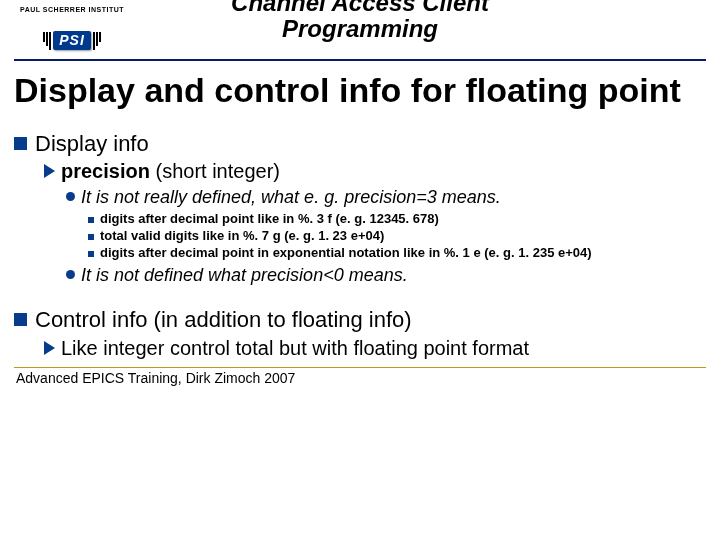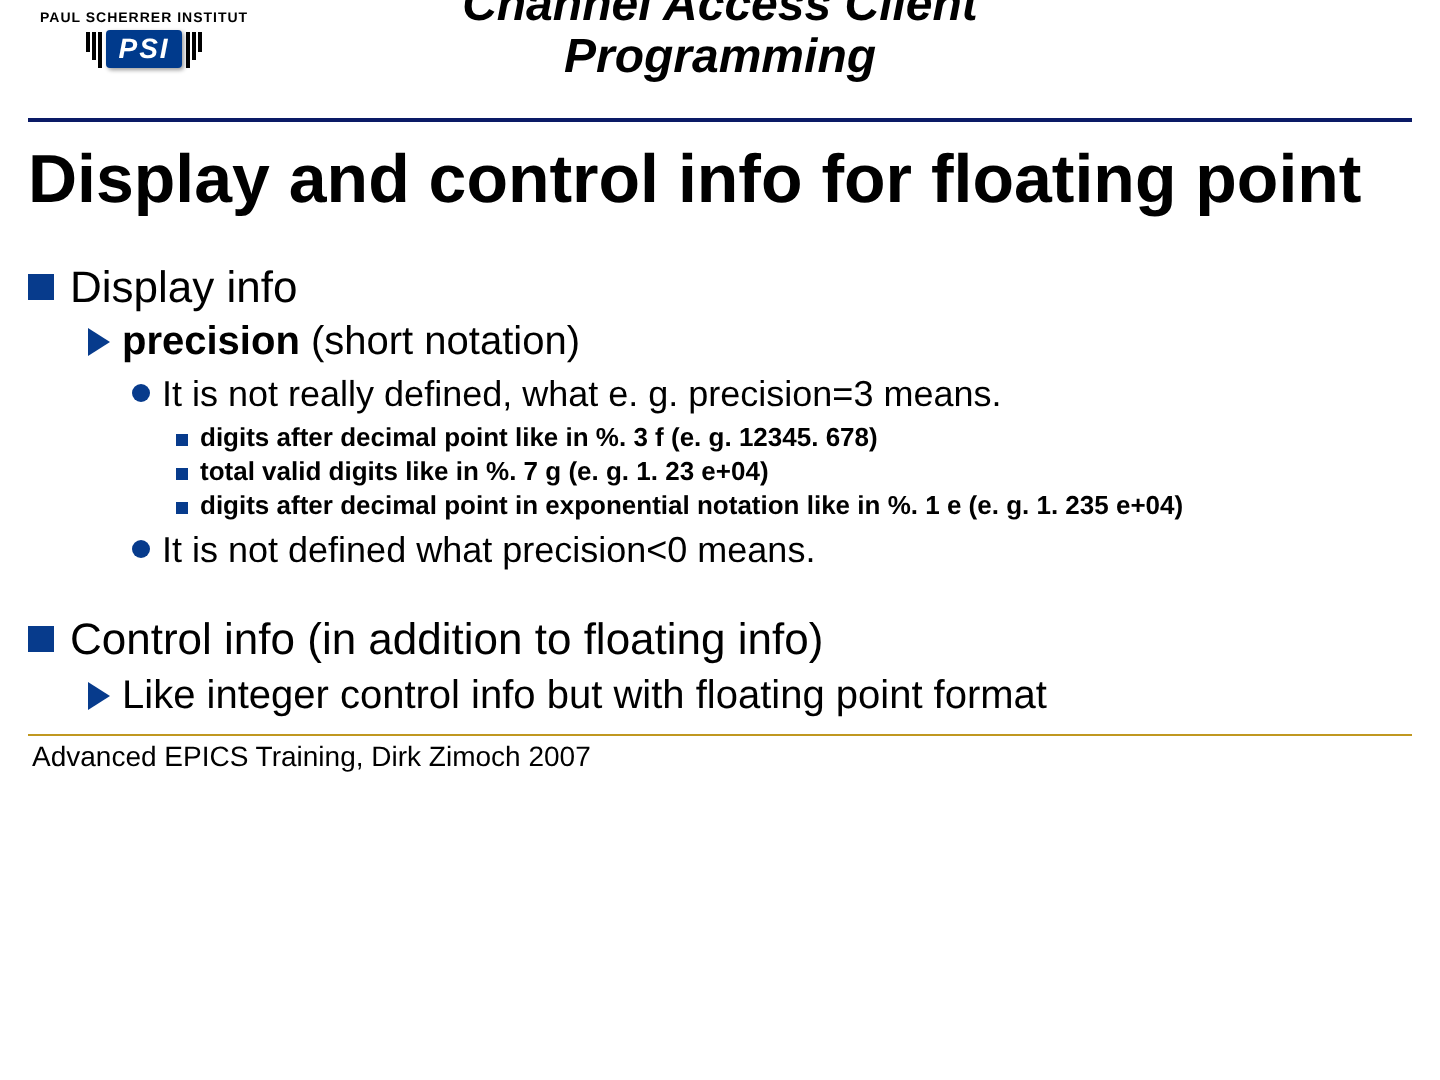--- a/index.html
+++ b/index.html
@@ -39,21 +39,21 @@
     font-size: 7px;
     letter-spacing: 0.5px;
     color: #000;
     font-weight: bold;
     font-family: Arial, sans-serif;
   }
   .logo-psi {
     display: flex;
     align-items: center;
     gap: 2px;
-    margin-top: 2px;
+    margin-top: 18px;
   }
   .logo-bars-left, .logo-bars-right {
     display: flex;
     gap: 1px;
   }
   .logo-bar {
     width: 2px;
     height: 18px;
     background: #000;
   }
@@ -116,20 +116,21 @@
     border-left: 11px solid #073b8c;
     flex: 0 0 auto;
     margin-top: 5px;
   }
   .lvl3 {
     display: flex;
     align-items: flex-start;
     gap: 6px;
     font-size: 18px;
     margin: 2px 0 2px 52px;
+    font-style: italic;
   }
   .dot {
     width: 9px; height: 9px;
     background: #073b8c;
     border-radius: 50%;
     flex: 0 0 auto;
     margin-top: 6px;
   }
   .lvl4 {
     display: flex;
@@ -191,21 +192,21 @@
 <div class="content">
 
   <div class="lvl1">
     <div class="sq"></div>
     <div class="txt">Display info</div>
   </div>
 
 
   <div class="lvl2">
     <div class="tri"></div>
-    <div class="txt"><span class="bold">precision</span><span> (short notation)</span></div>
+    <div class="txt"><span class="bold">precision</span><span> (short integer)</span></div>
   </div>
 
   <div class="lvl3">
     <div class="dot"></div>
     <div class="txt">It is not really defined, what e. g. precision=3 means.</div>
   </div>
 
   <div class="lvl4">
     <div class="dash"></div>
     <div class="txt">digits after decimal point like in %. 3 f (e. g. 12345. 678)</div>
@@ -226,19 +227,19 @@
     <div class="txt">It is not defined what precision&lt;0 means.</div>
   </div>
 
   <div class="lvl1">
     <div class="sq"></div>
     <div class="txt">Control info (in addition to floating info)</div>
   </div>
 
   <div class="lvl2">
     <div class="tri"></div>
-    <div class="txt">Like integer control info but with floating point format</div>
+    <div class="txt">Like integer control total but with floating point format</div>
   </div>
 
 </div>
 
 <hr class="bottom-rule">
 <div class="footer">Advanced EPICS Training, Dirk Zimoch 2007</div>
 
 </body></html>

